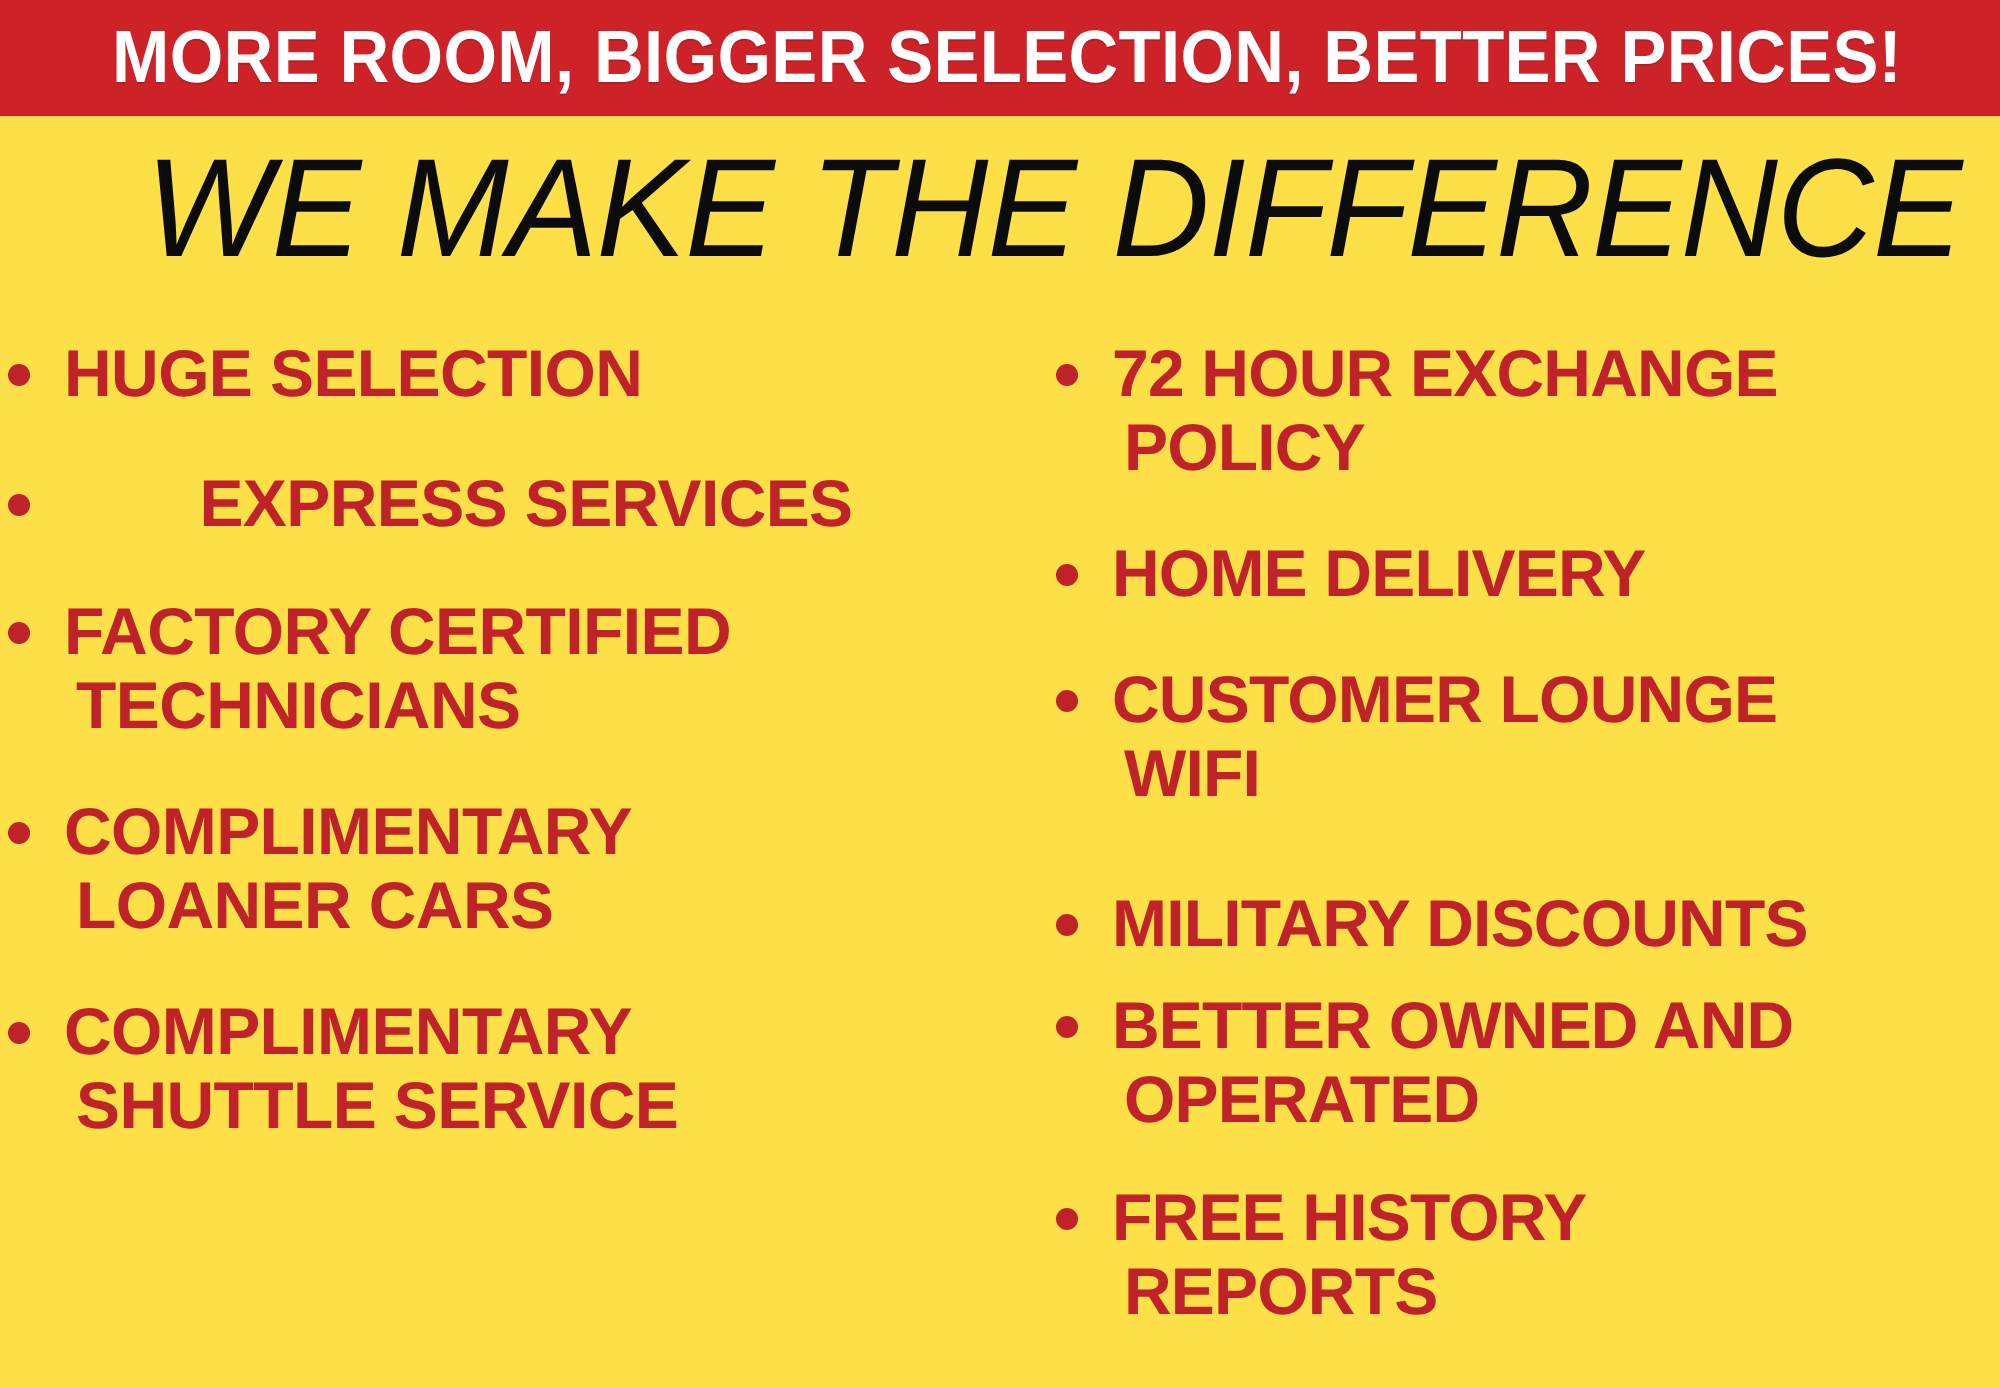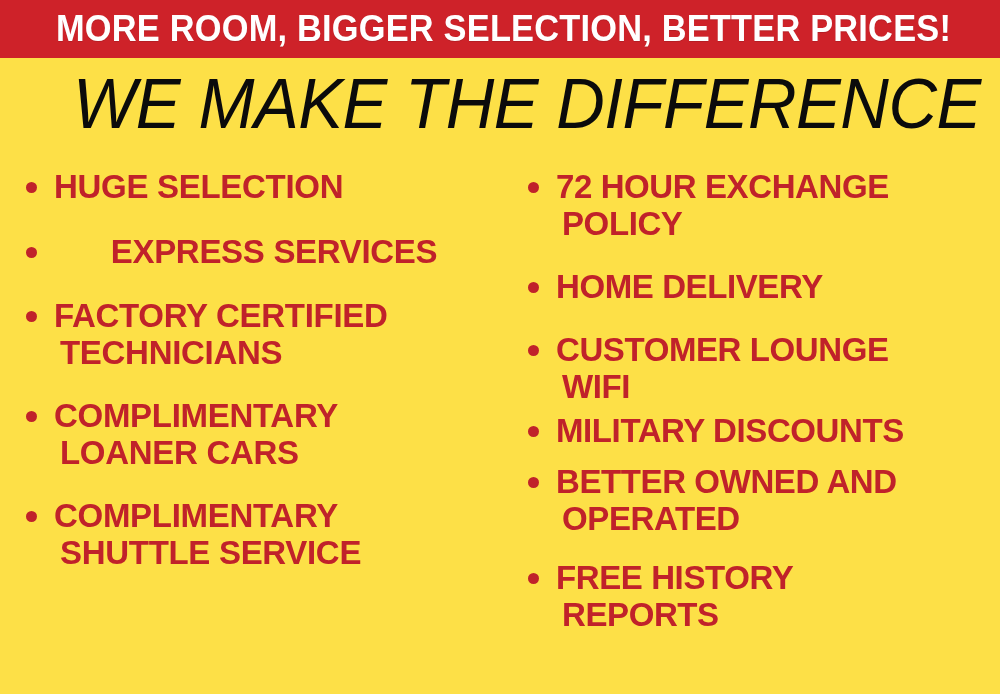--- a/index.html
+++ b/index.html
@@ -80,21 +80,20 @@
     width: 1000px;
     height: 542px;
     display: flex;
     align-items: flex-start;
   }
   .column {
     box-sizing: border-box;
   }
   .column-left {
     width: 500px;
-    padding-left: 22px;
     padding-right: 6px;
   }
   .column-right {
     width: 500px;
     padding-left: 24px;
     padding-right: 16px;
   }
 
   .bullet-item {
     position: relative;
@@ -133,21 +132,21 @@
   .column-left .bullet-item       { margin-bottom: 28px; }
   .column-left .bullet-item:nth-child(1) { margin-top: 16px; }
   .column-left .bullet-item:nth-child(2) { margin-bottom: 27px; text-align: center; }
   .column-left .bullet-item:nth-child(3) { margin-bottom: 26px; }
   .column-left .bullet-item:nth-child(4) { margin-bottom: 26px; }
   .column-left .bullet-item:last-child   { margin-bottom: 0; }
 
   .column-right .bullet-item      { margin-bottom: 26px; }
   .column-right .bullet-item:nth-child(1) { margin-top: 16px; }
   .column-right .bullet-item:nth-child(2) { margin-bottom: 26px; }
-  .column-right .bullet-item:nth-child(3) { margin-bottom: 7px; }
+  .column-right .bullet-item:nth-child(3) { margin-bottom: 38px; }
   .column-right .bullet-item:nth-child(4) { margin-bottom: 14px; }
   .column-right .bullet-item:nth-child(5) { margin-bottom: 22px; }
   .column-right .bullet-item:last-child   { margin-bottom: 0; }
 
   
   .column-right .bullet-item {
     font-size: 33px;
     letter-spacing: -0.4px;
   }
 </style>

